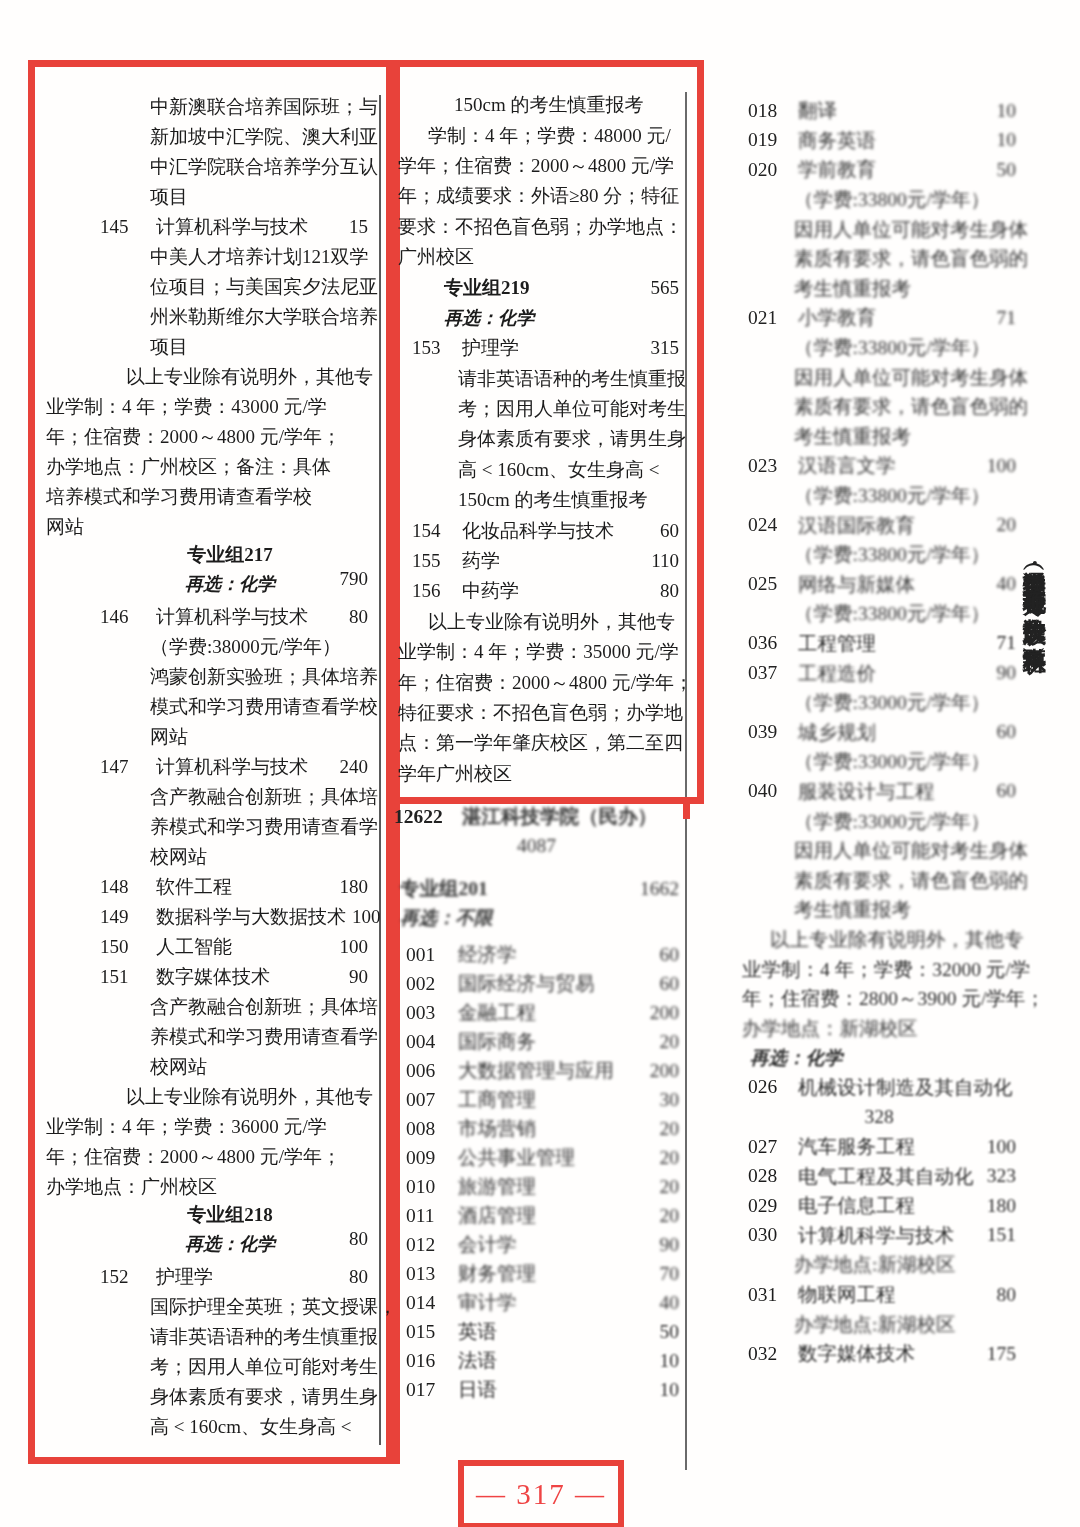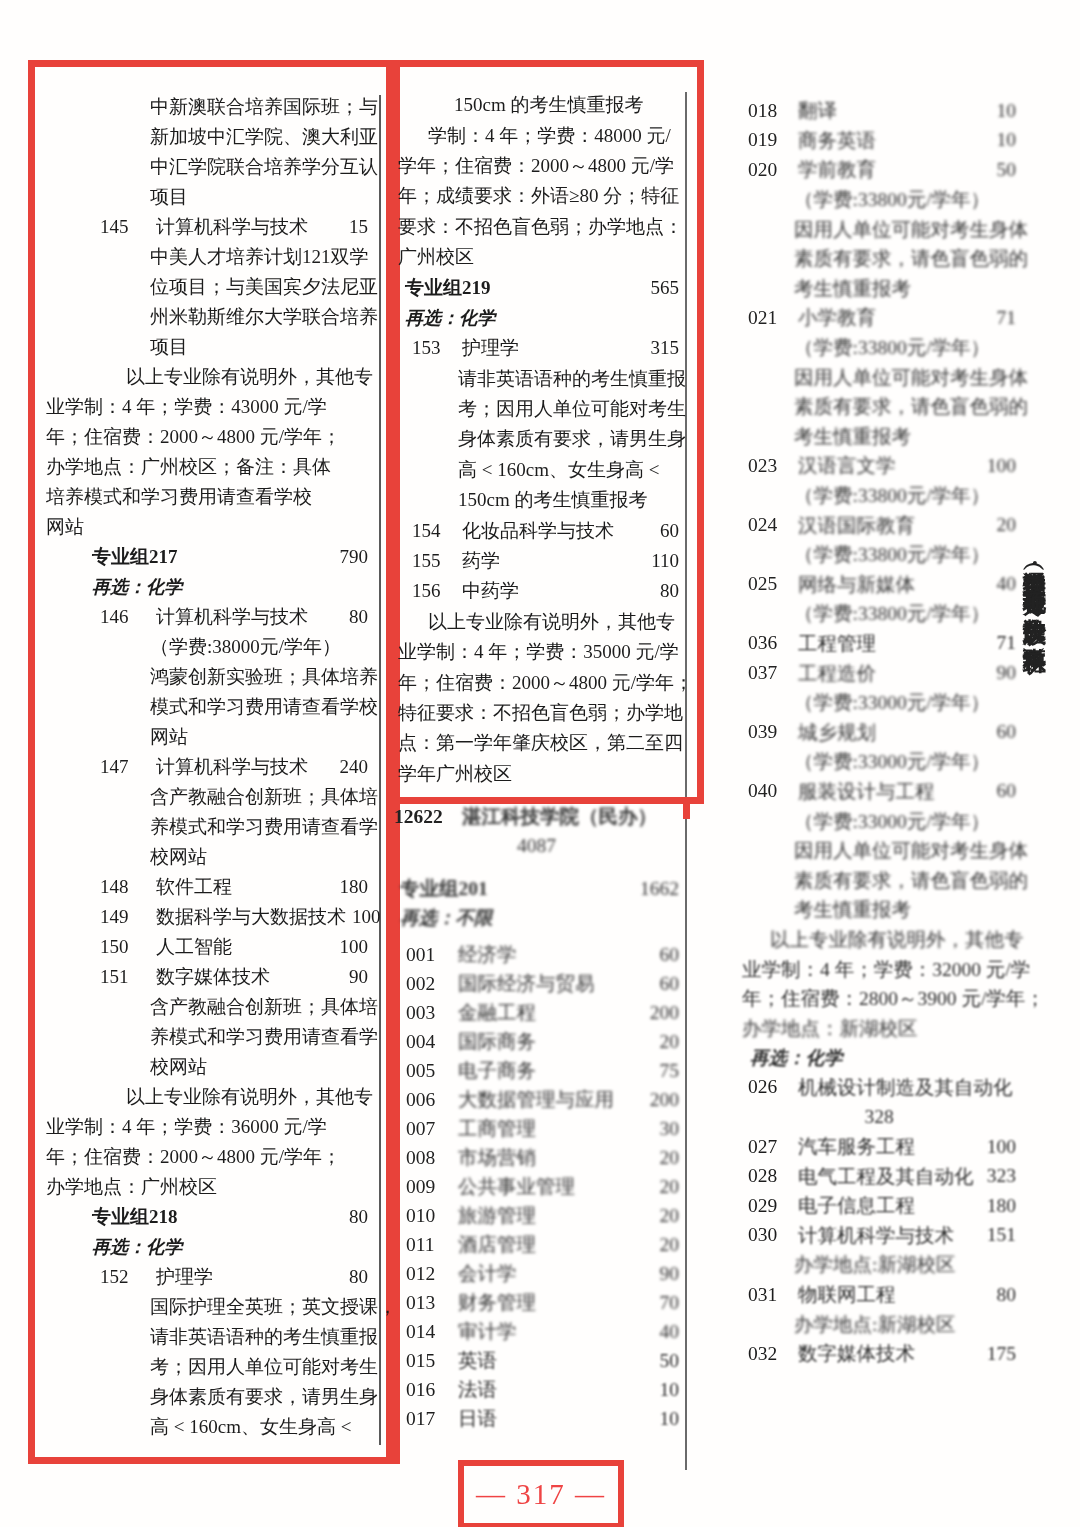--- a/index.html
+++ b/index.html
@@ -37,27 +37,27 @@
 
   .no{flex:0 0 auto;}
   .nm{flex:0 1 auto;}
   .ct{margin-left:auto;padding-left:6px;}
   .tx{flex:0 1 auto;}
 
   
   .c1 .maj{padding-left:54px;}  .c1 .no{width:56px;font-family:Liberation Serif, serif;}
   .c1 .note .tx{padding-left:104px;}
   .c1 .pi .tx{padding-left:80px;}
-  .c1 .grp,.c1 .sel{padding-left:46px;}
+  .c1 .grp,.c1 .sel{padding-left:46px;flex-direction:column;}
 
   .c2b .maj{padding-left:14px;} .c2b .no{width:50px;}
   .c2b .note .tx{padding-left:60px;}
   .c2b .note1 .tx{padding-left:56px;}
   .c2b .pi .tx{padding-left:30px;}
-  .c2b .grp,.c2b .sel{padding-left:7px;}
+  .c2b .grp,.c2b .sel{padding-left:7px;margin-left:39px;}
 
   .c2c .maj{padding-left:12px;} .c2c .no{width:52px;}
   .c2c .grp,.c2c .sel{padding-left:6px;}
   .c2c .school{padding-left:0;}
   .sc{width:68px;flex:0 0 auto;font-weight:700;}
   .sn{font-weight:700;}
 
   .c3 .maj{padding-left:6px;}  .c3 .no{width:50px;}
   .c3 .note .tx{padding-left:52px;}
   .c3 .pi .tx{padding-left:28px;}
@@ -357,25 +357,20 @@
         <span class="no">003</span>
         <span class="nm">金融工程</span>
         <span class="ct">200</span>
       </div>
       <div class="ln maj b2">
         <span class="no">004</span>
         <span class="nm">国际商务</span>
         <span class="ct">20</span>
       </div>
       <div class="ln maj b2">
-        <span class="no">005</span>
-        <span class="nm">电子商务</span>
-        <span class="ct">75</span>
-      </div>
-      <div class="ln maj b2">
         <span class="no">006</span>
         <span class="nm">大数据管理与应用</span>
         <span class="ct">200</span>
       </div>
       <div class="ln maj b2">
         <span class="no">007</span>
         <span class="nm">工商管理</span>
         <span class="ct">30</span>
       </div>
       <div class="ln maj b2">

